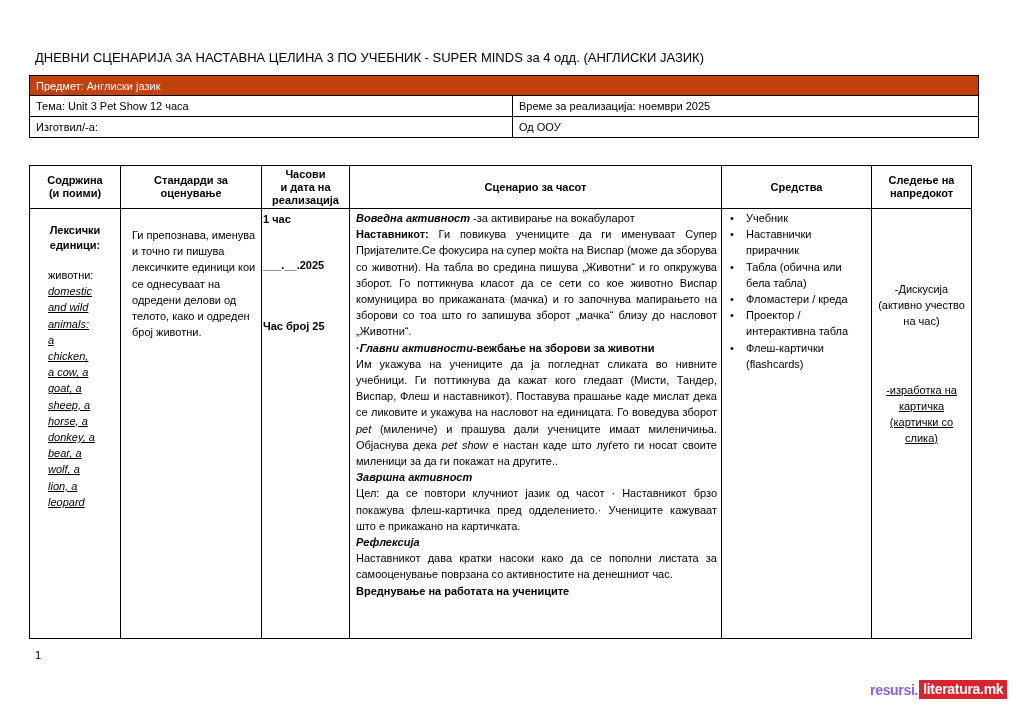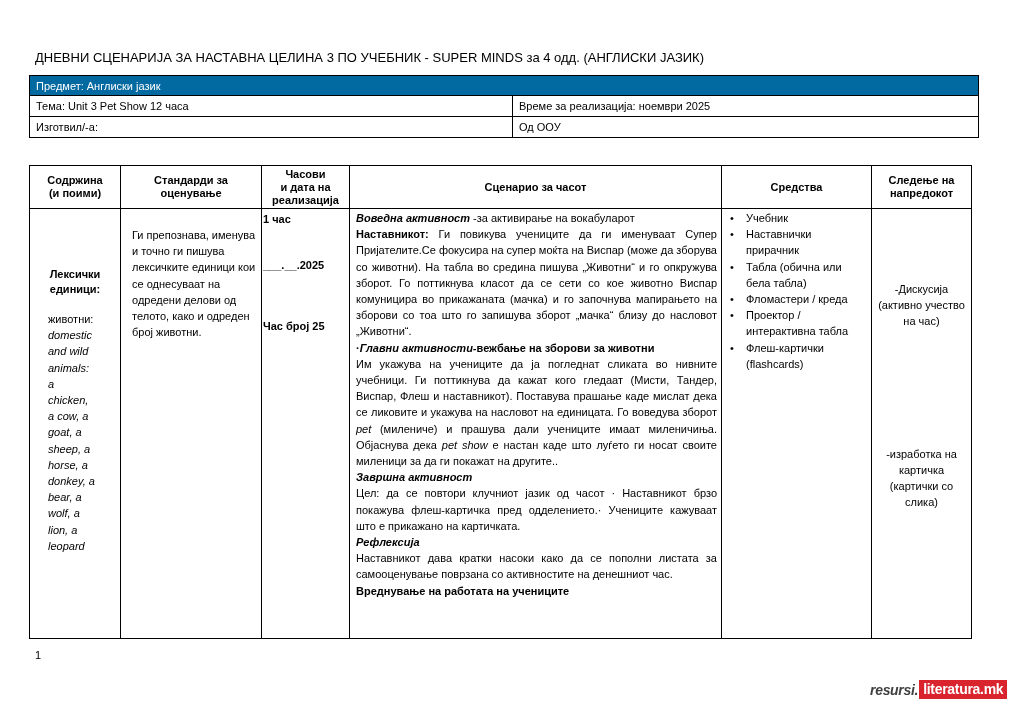--- a/index.html
+++ b/index.html
@@ -11,60 +11,60 @@
     position: absolute; left: 35px; top: 50px; font-size: 13px; letter-spacing: 0;
   }
   table { border-collapse: collapse; }
   .info-table {
     position: absolute; left: 29px; top: 75px; width: 950px;
   }
   .info-table td {
     border: 1px solid #000; padding: 0 6px; height: 20px; font-size: 11px;
   }
   .info-table .subject-row td {
-    background: #0369a1; color: #fff; height: 19px; margin-left: 32px;
+    background: #c2410c; color: #fff; height: 19px; margin-left: 32px;
   }
   .main-table {
     position: absolute; left: 29px; top: 165px; width: 777px; table-layout: fixed;
   }
   .main-table th, .main-table td {
     border: 1px solid #000; vertical-align: top; font-size: 11px; line-height: 16.2px;
   }
   .main-table th {
     font-weight: bold; text-align: center; vertical-align: middle; line-height: 13px;
     height: 42px; padding: 0 2px;
   }
   .col1 { width: 91px; } .col2 { width: 141px; } .col3 { width: 88px; }
   .col4 { width: 372px; } .col5 { width: 150px; } .col6 { width: 100px; }
   .c1 { padding: 14px 4px 0 4px; }
-  .c1 .lex { font-weight: bold; text-align: center; line-height: 15px; margin-top: 44px; }
+  .c1 .lex { font-weight: bold; text-align: center; line-height: 15px; }
   .c1 .animals { margin-left: 14px; margin-top: 14px; }
-  .c1 .animals .it { font-style: italic; display: block; }
+  .c1 .animals .it { font-style: italic; display: block; text-decoration: underline; }
   .c2 { padding: 18px 4px 0 11px; line-height: 16px; }
   .c3 { text-align: left; padding-top: 2px; font-weight: bold; }
   .c3 .date { margin-top: 30px; font-weight: bold; }
   .c3 .lesson { margin-top: 45px; }
   .c4 { padding: 1px 4px 6px 6px; text-align: justify; line-height: 16.2px; }
   .c4 p { margin: 0; }
   .c4 .bi { font-weight: bold; font-style: italic; }
   .c4 .b { font-weight: bold; }
   .c4 .i { font-style: italic; }
   .c5 { padding: 1px 4px 0 6px; }
   .c5 ul { margin: 0; padding: 0 0 0 0; list-style: none; }
   .c5 li { position: relative; padding-left: 18px; line-height: 16.2px; }
   .c5 li .dot { position: absolute; left: 2px; top: 0; }
   .c6 { text-align: center; padding: 0 4px; line-height: 16.5px; }
   .c6 .disc { margin-top: 72px; }
-  .c6 .card { margin-top: 116px; }
+  .c6 .card { margin-top: 52px; text-decoration: underline; }
   .page-num { position: absolute; left: 35px; top: 649px; font-size: 11px; }
   .brand {
     position: absolute; left: 870px; top: 680px; display: flex; align-items: center;
     font-family: "Liberation Sans", sans-serif; font-weight: bold; font-size: 14px;
   }
-  .brand .r1 { color: #404040; letter-spacing: -0.3px; font-style: italic; }
+  .brand .r1 { color: #8b5cf6; letter-spacing: -0.3px; }
   .brand .r2 { background: #d9232d; color: #fff; padding: 1px 4px 2px 4px; margin-left: 1px; letter-spacing: -0.3px; }
 </style>
 </head>
 <body>
 
 <div class="doc-title">ДНЕВНИ СЦЕНАРИЈА  ЗА НАСТАВНА ЦЕЛИНА  3  ПО УЧЕБНИК  - SUPER MINDS  за 4 одд.   (АНГЛИСКИ ЈАЗИК)</div>
 
 <table class="info-table">
   <tbody>
       <tr class="subject-row">

